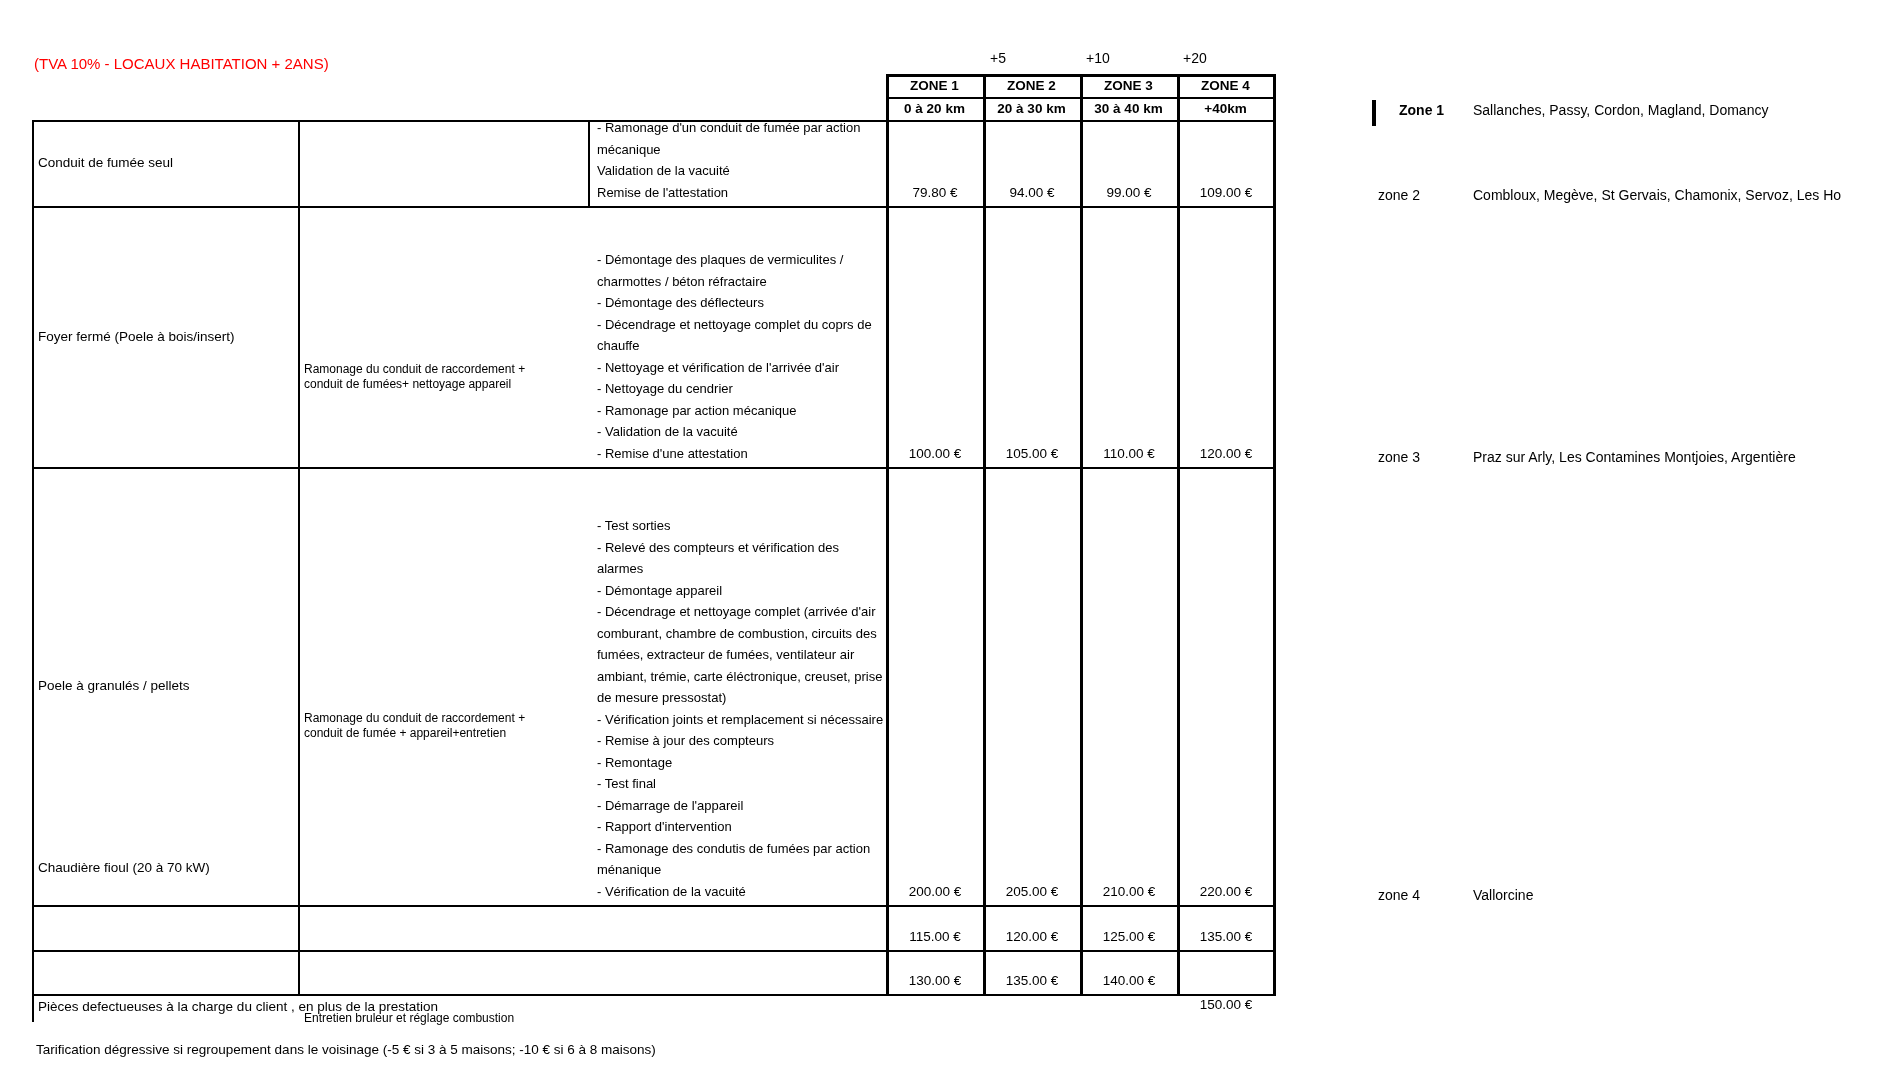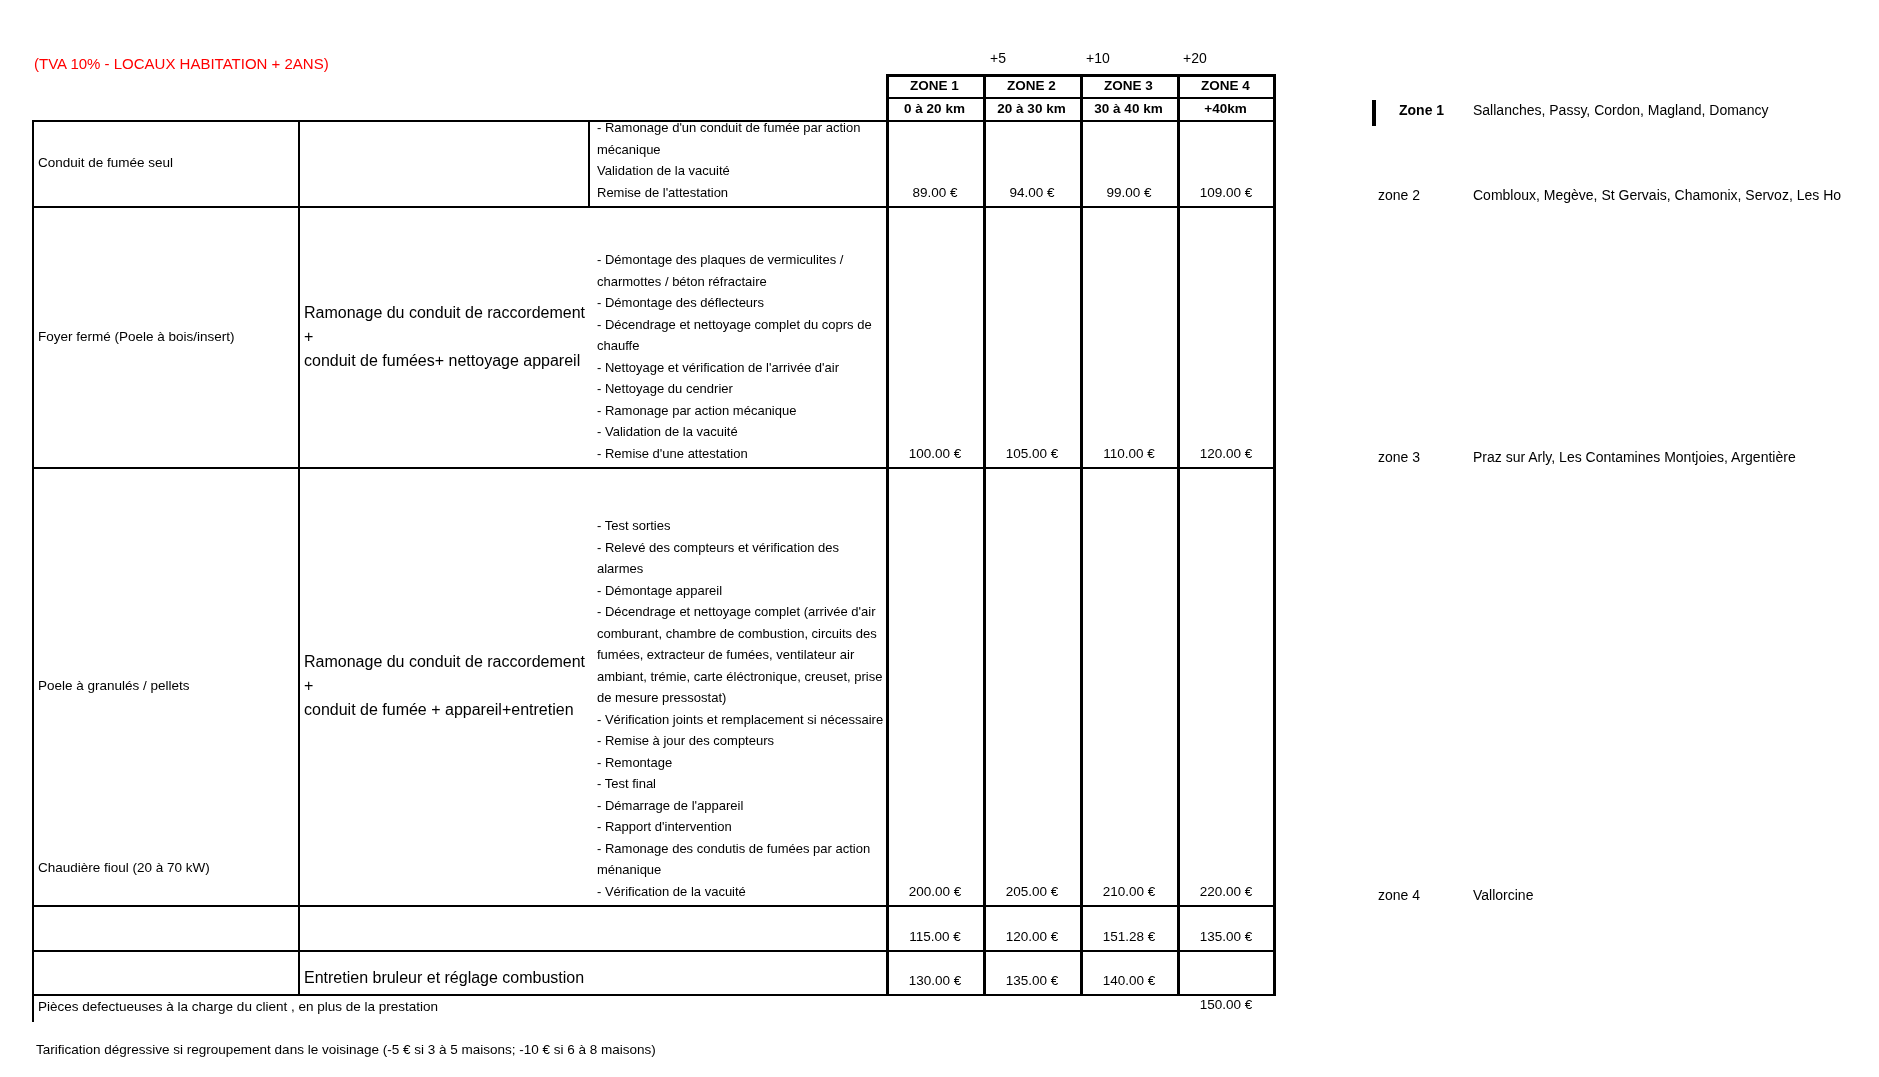--- a/index.html
+++ b/index.html
@@ -9,21 +9,21 @@
   .abs { position:absolute; }
   .bl { position:absolute; background:#000; }            
   .title { font-size:30px; font-weight:bold; letter-spacing:-0.5px; }
   .subtitle { font-size:15px; color:#ff0000; }
   .hcell { position:absolute; width:97px; height:23px; line-height:23px;
            text-align:center; font-weight:bold; font-size:13.5px; }
   .surcharge { position:absolute; font-size:14px; }
   .cat  { position:absolute; left:38px; width:252px; display:flex; align-items:center;
           font-size:13.5px; line-height:20px; }
   .svc  { position:absolute; left:304px; width:282px; display:flex; flex-direction:column;
-          justify-content:center; font-size:16px; line-height:24px; white-space:pre-line; }
+          justify-content:center; font-size:12px; line-height:15px; white-space:pre-line;margin-top:40px; }
   .det  { position:absolute; left:597px; width:289px; display:flex; flex-direction:column;
           justify-content:flex-end; font-size:13px; line-height:21.5px; white-space:pre-line;
           padding-bottom:1px; }
   .price{ position:absolute; width:96px; height:21px; line-height:21px;
           text-align:center; font-size:13.5px; }
   .note { position:absolute; font-size:13.5px; }
   .lg-label { position:absolute; font-size:14px; }
   .lg-cities{ position:absolute; font-size:14px; white-space:nowrap; }
   .bold { font-weight:bold; }
 </style>
@@ -67,21 +67,21 @@
     <div class="bl" style="left:32px;  top:950px; width:1244px; height:2px;"></div>
     <div class="bl" style="left:32px;  top:994px; width:1244px; height:2px;"></div>
 
     <div class="bl" style="left:32px;  top:994px; width:2px; height:28px;"></div>
   </div>
 
   <div class="cat" style="top:120px; height:86px;">Conduit de fumée seul</div>
   <div class="det" style="top:122px; height:82px;">- Ramonage d'un conduit de fumée par action mécanique
 Validation de la vacuité
 Remise de l'attestation</div>
-  <div class="price" style="left:887px;  top:182px;">89.00 €</div>
+  <div class="price" style="left:887px;  top:182px;">79.80 €</div>
   <div class="price" style="left:984px;  top:182px;">94.00 €</div>
   <div class="price" style="left:1081px; top:182px;">99.00 €</div>
   <div class="price" style="left:1178px; top:182px;">109.00 €</div>
 
   <div class="cat" style="top:206px; height:261px;">Foyer fermé (Poele à bois/insert)</div>
   <div class="svc" style="top:206px; height:261px;">Ramonage du conduit de raccordement +
 conduit de fumées+ nettoyage appareil</div>
   <div class="det" style="top:208px; height:257px;">- Démontage des plaques de vermiculites / charmottes / béton réfractaire
 - Démontage des déflecteurs
 - Décendrage et nettoyage complet du coprs de chauffe
@@ -111,21 +111,21 @@
 - Ramonage des condutis de fumées par action ménanique
 - Vérification de la vacuité</div>
   <div class="price" style="left:887px;  top:881px;">200.00 €</div>
   <div class="price" style="left:984px;  top:881px;">205.00 €</div>
   <div class="price" style="left:1081px; top:881px;">210.00 €</div>
   <div class="price" style="left:1178px; top:881px;">220.00 €</div>
 
   <div class="cat" style="top:853px; height:29px;">Chaudière fioul (20 à 70 kW)</div>
   <div class="price" style="left:887px;  top:926px;">115.00 €</div>
   <div class="price" style="left:984px;  top:926px;">120.00 €</div>
-  <div class="price" style="left:1081px; top:926px;">151.28 €</div>
+  <div class="price" style="left:1081px; top:926px;">125.00 €</div>
   <div class="price" style="left:1178px; top:926px;">135.00 €</div>
 
   <div class="svc" style="top:950px; height:56px; width:400px;">Entretien bruleur et réglage combustion</div>
   <div class="price" style="left:887px;  top:970px;">130.00 €</div>
   <div class="price" style="left:984px;  top:970px;">135.00 €</div>
   <div class="price" style="left:1081px; top:970px;">140.00 €</div>
   <div class="price" style="left:1178px; top:994px;">150.00 €</div>
 
   <div class="note" style="left:38px; top:999px;">Pièces defectueuses à la charge du client , en plus de la prestation</div>
   <div class="note" style="left:36px; top:1042px;">Tarification dégressive si regroupement dans le voisinage (-5 € si 3 à 5 maisons; -10 € si 6 à 8 maisons)</div>

